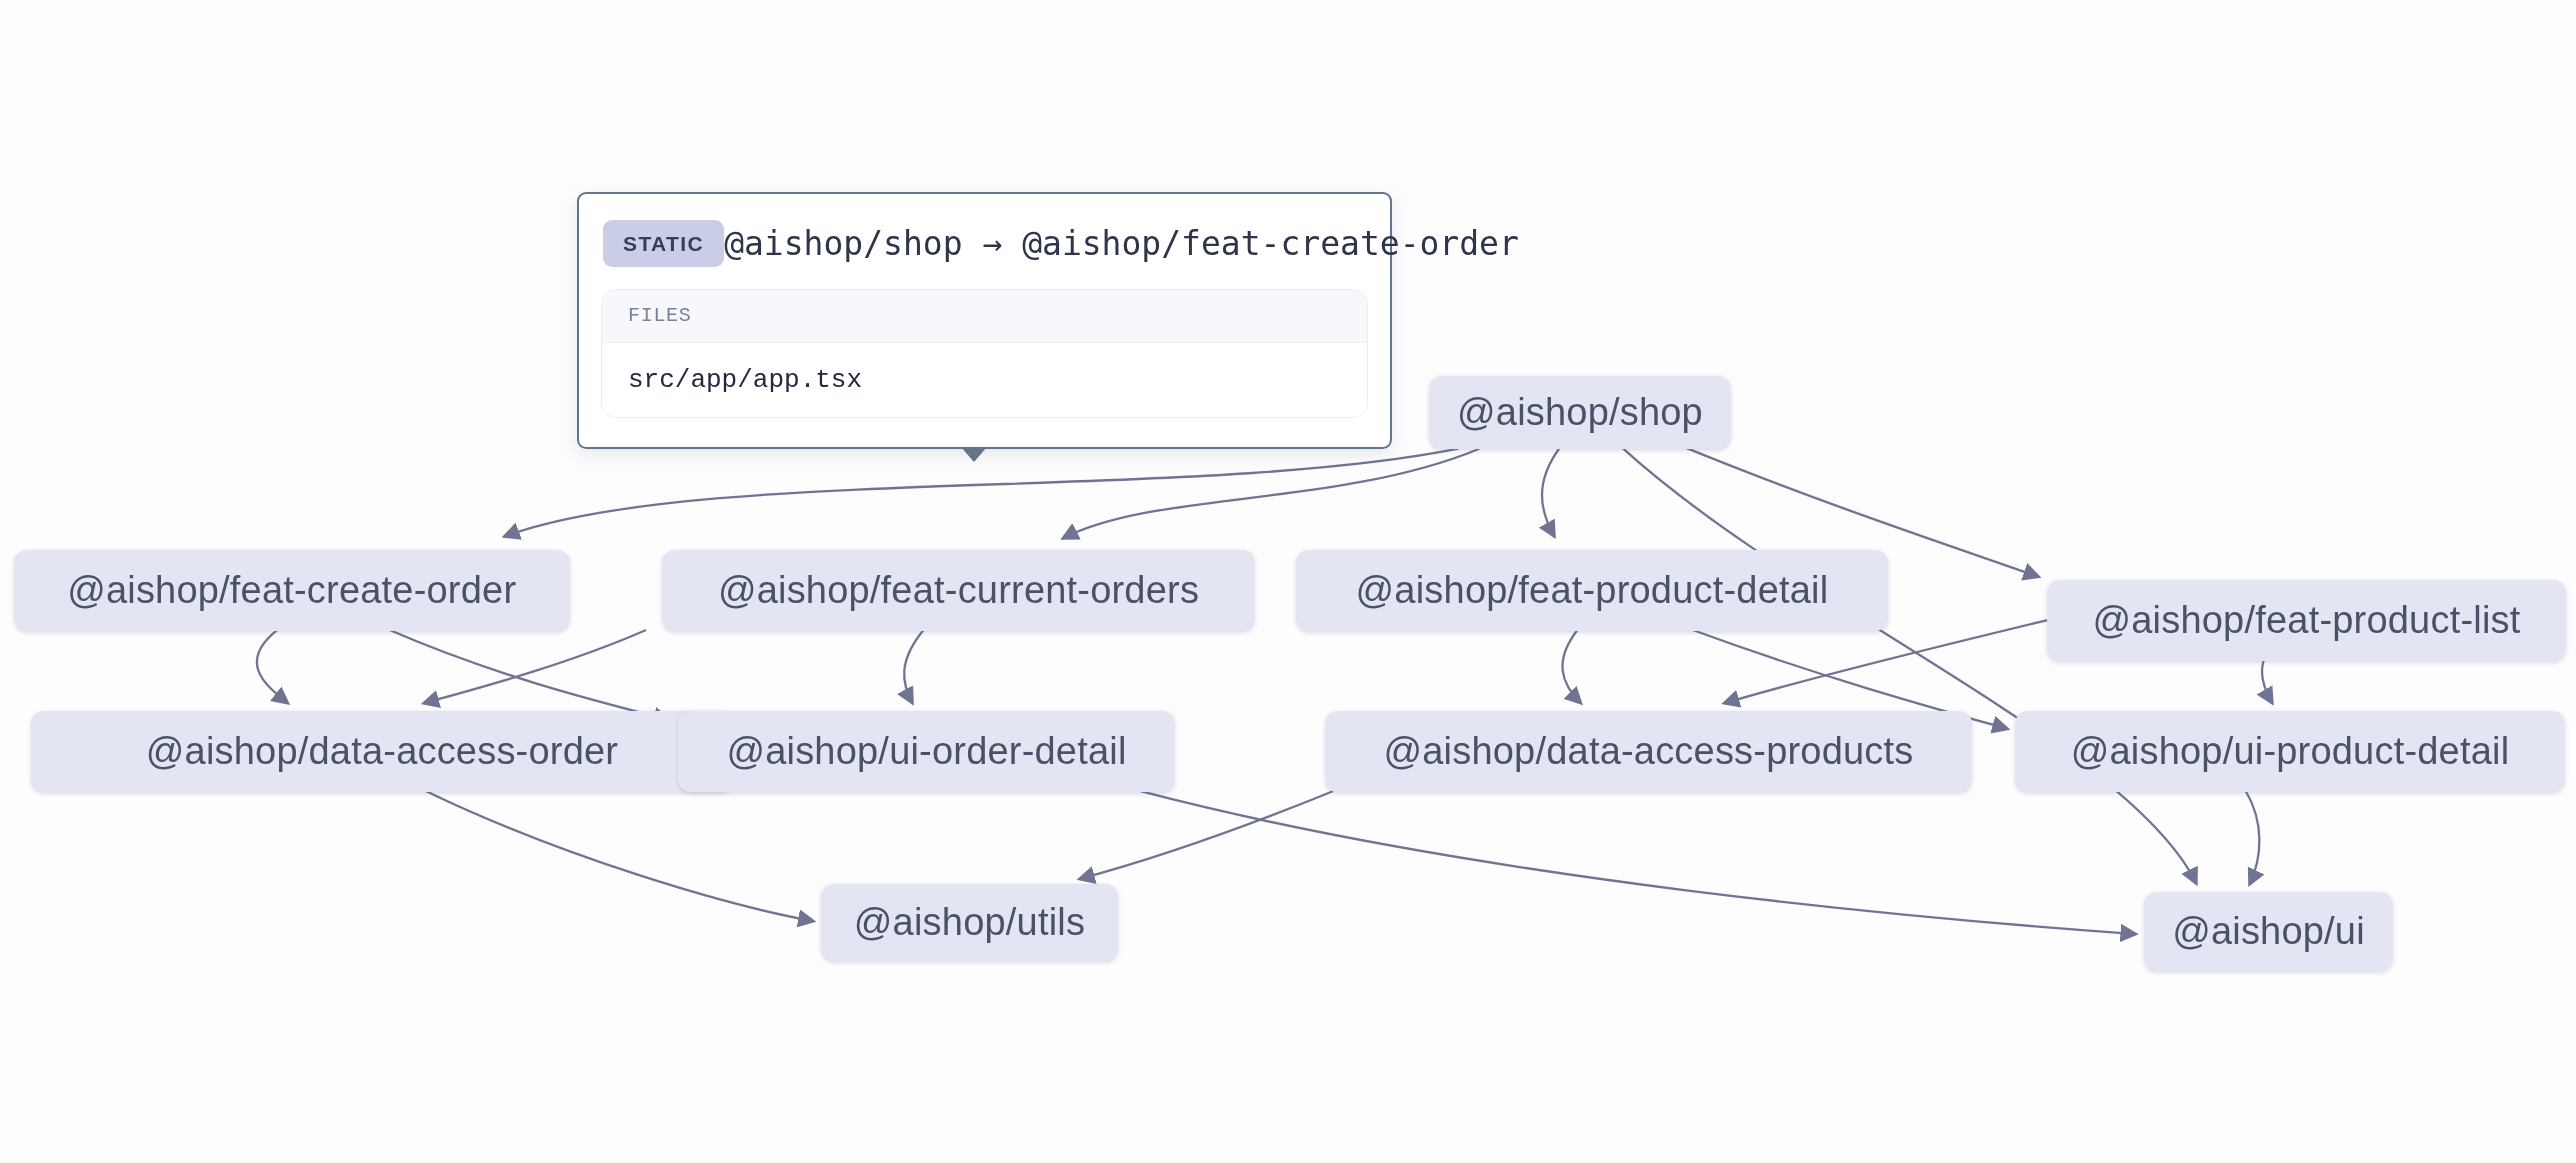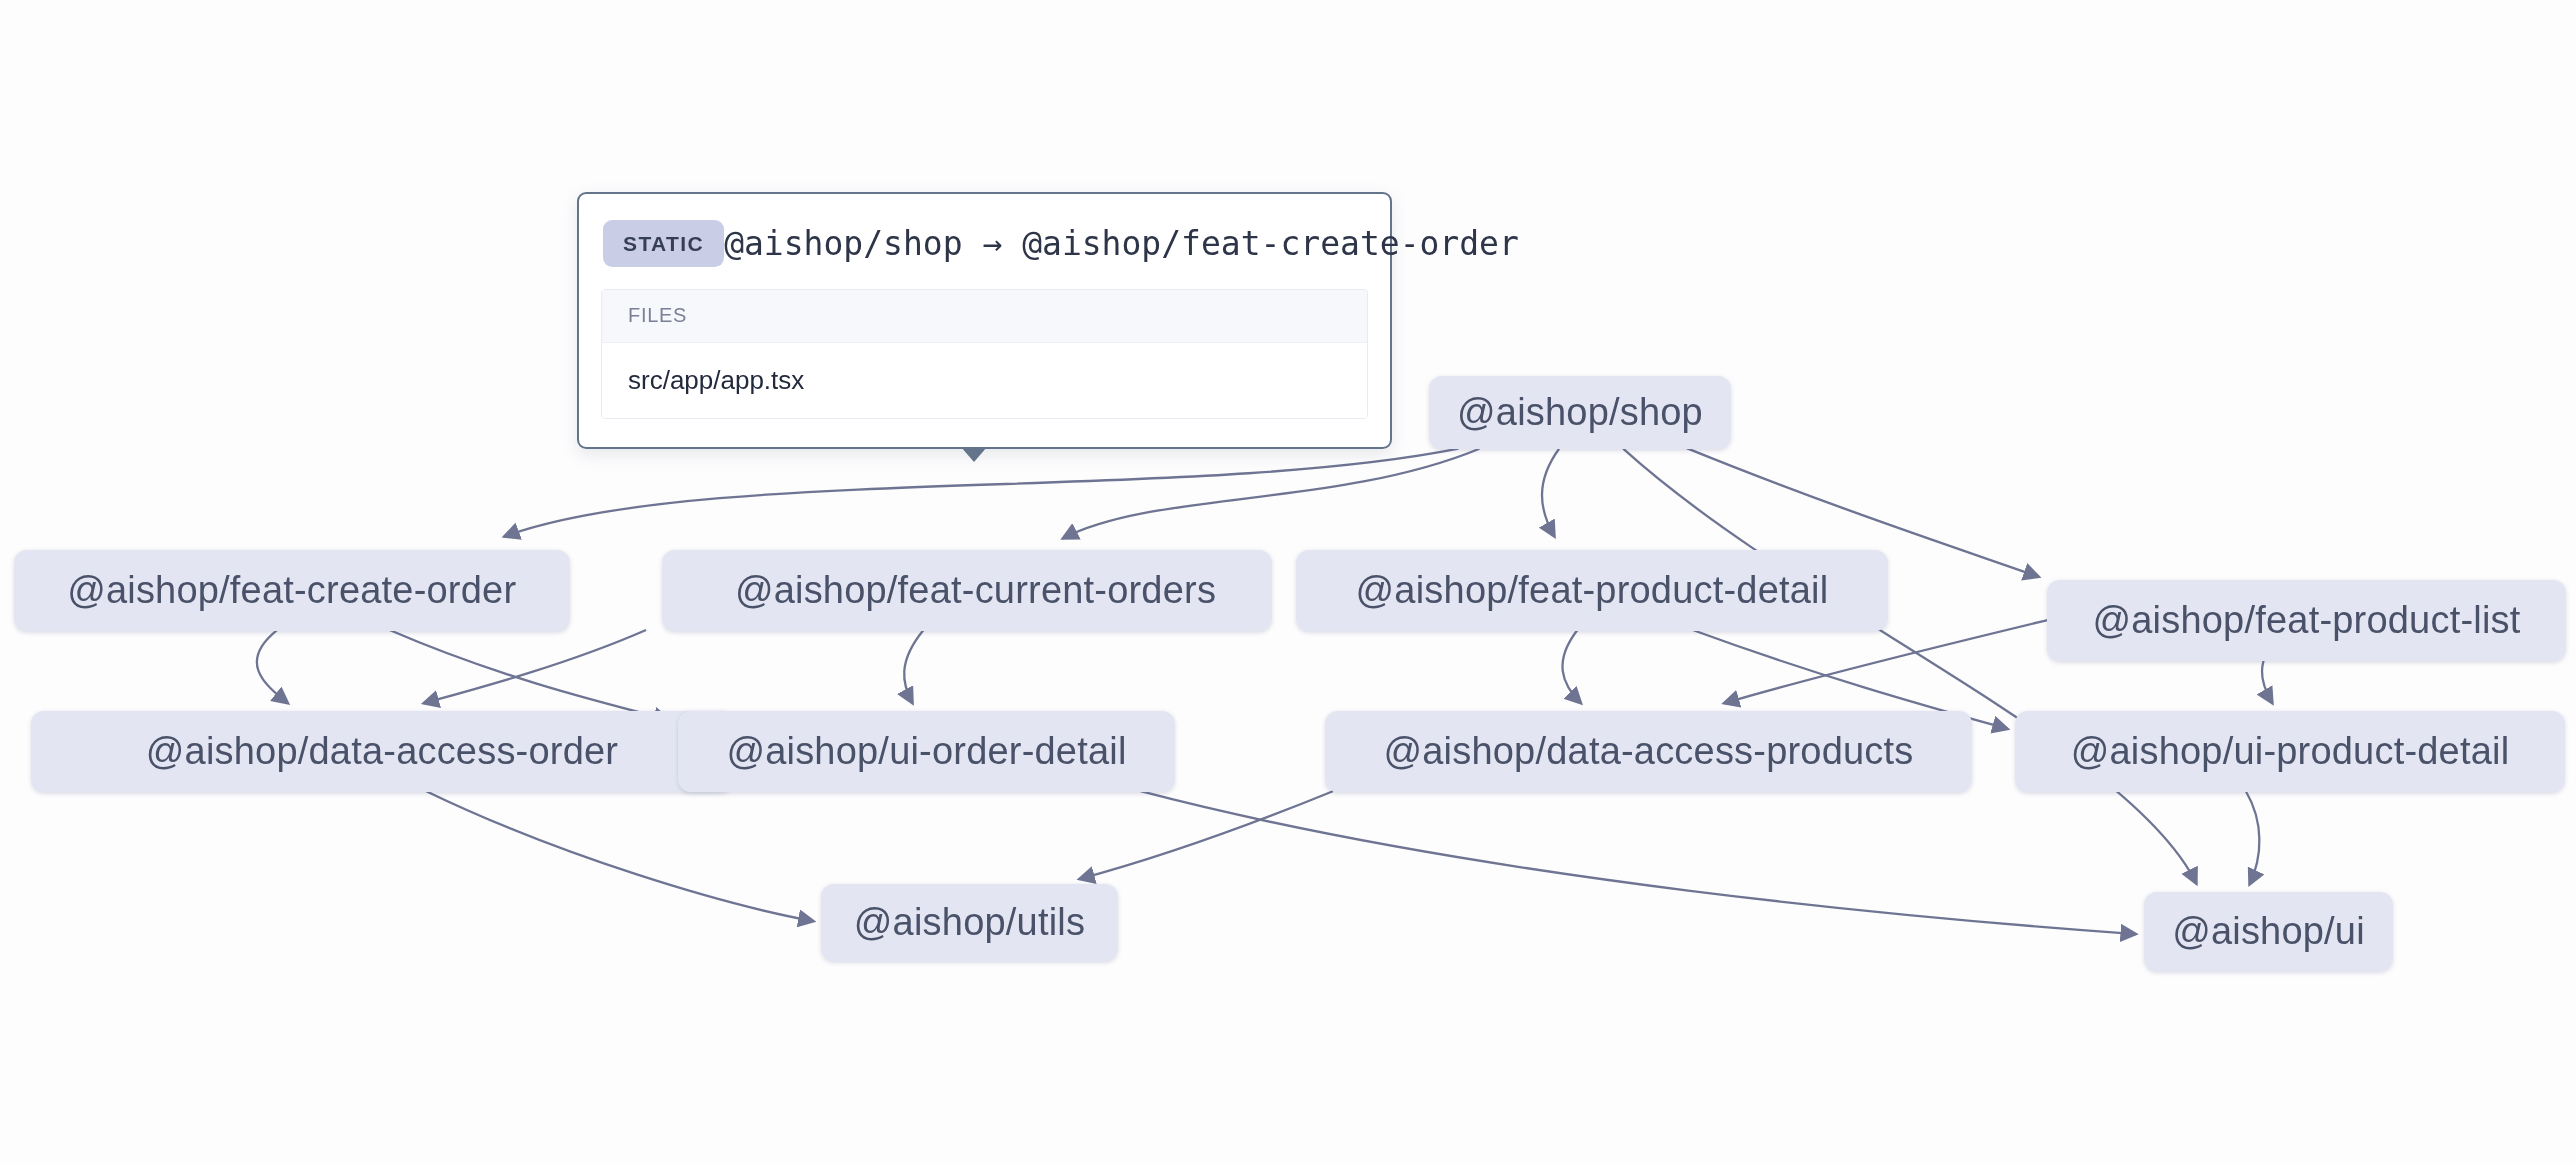--- a/index.html
+++ b/index.html
@@ -82,22 +82,23 @@
   }
   .tooltip-title {
     font-family: "DejaVu Sans Mono", monospace;
     font-size: 33px;
     color: #2e3549;
     white-space: nowrap;
   }
   .files-card {
     margin: 1.8px 22px 0 22px;
     border: 1.8px solid #e9ebf2;
-    border-radius: 4px;
+    border-radius: 15px;
     overflow: hidden;
+    font-family: Liberation Mono, monospace;
   }
   .files-card-header {
     background: #f7f8fc;
     padding: 14.7px 26px;
     border-bottom: 1.8px solid #eef0f6;
   }
   .files-label {
     font-size: 20px;
     color: #7b8096;
     letter-spacing: 0.7px;
@@ -137,21 +138,21 @@
         <path d="M465,864 C612,935 790,988 888,1006" class="edge" marker-end="url(#arrow)"></path>
         <path d="M1455,864 C1352,906 1252,940 1178,960" class="edge" marker-end="url(#arrow)"></path>
         <path d="M1245,864 C1620,962 2108,1004 2332,1020" class="edge" marker-end="url(#arrow)"></path>
         <path d="M2452,864 C2472,898 2470,936 2456,966" class="edge" marker-end="url(#arrow)"></path>
       </g>
   </svg>
 
   <div id="nodes-layer">
       <div class="node" style="left: 1429px; top: 376px; width: 302px; height: 73px;">@aishop/shop</div>
       <div class="node" style="left: 13.7px; top: 550px; width: 556px; height: 81px;">@aishop/feat-create-order</div>
-      <div class="node" style="left: 662px; top: 550px; width: 593px; height: 81px; padding-left: 17px;">@aishop/feat-current-orders</div>
+      <div class="node" style="left: 662px; top: 550px; width: 593px; height: 81px;">@aishop/feat-current-orders</div>
       <div class="node" style="left: 1296px; top: 550px; width: 592px; height: 81px;">@aishop/feat-product-detail</div>
       <div class="node" style="left: 2047px; top: 550px; width: 519px; height: 81px; margin-top: 30px;">@aishop/feat-product-list</div>
       <div class="node" style="left: 31px; top: 711px; width: 702px; height: 81px;">@aishop/data-access-order</div>
       <div class="node" style="left: 678px; top: 711px; width: 497px; height: 81px;">@aishop/ui-order-detail</div>
       <div class="node" style="left: 1301px; top: 711px; width: 647px; height: 81px; margin-left: 24px;">@aishop/data-access-products</div>
       <div class="node" style="left: 2015px; top: 711px; width: 550px; height: 81px;">@aishop/ui-product-detail</div>
       <div class="node" style="left: 821px; top: 884px; width: 297px; height: 77px;">@aishop/utils</div>
       <div class="node" style="left: 2144px; top: 892px; width: 249px; height: 79px;">@aishop/ui</div>
     </div>
 

